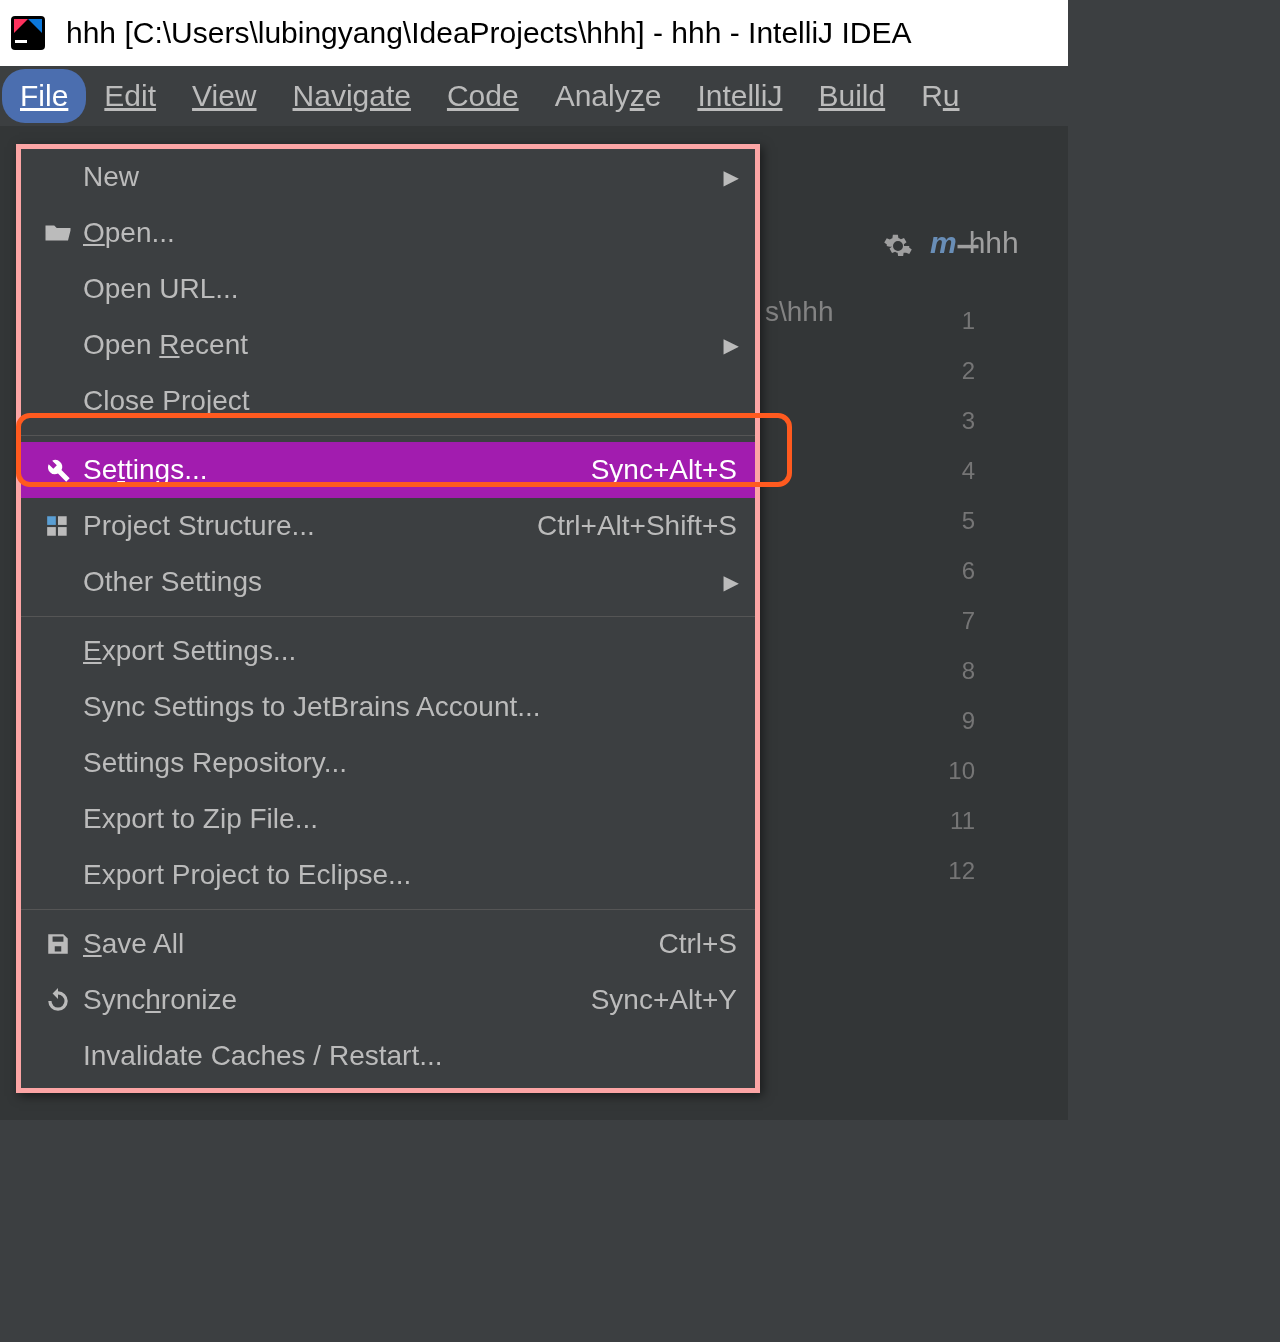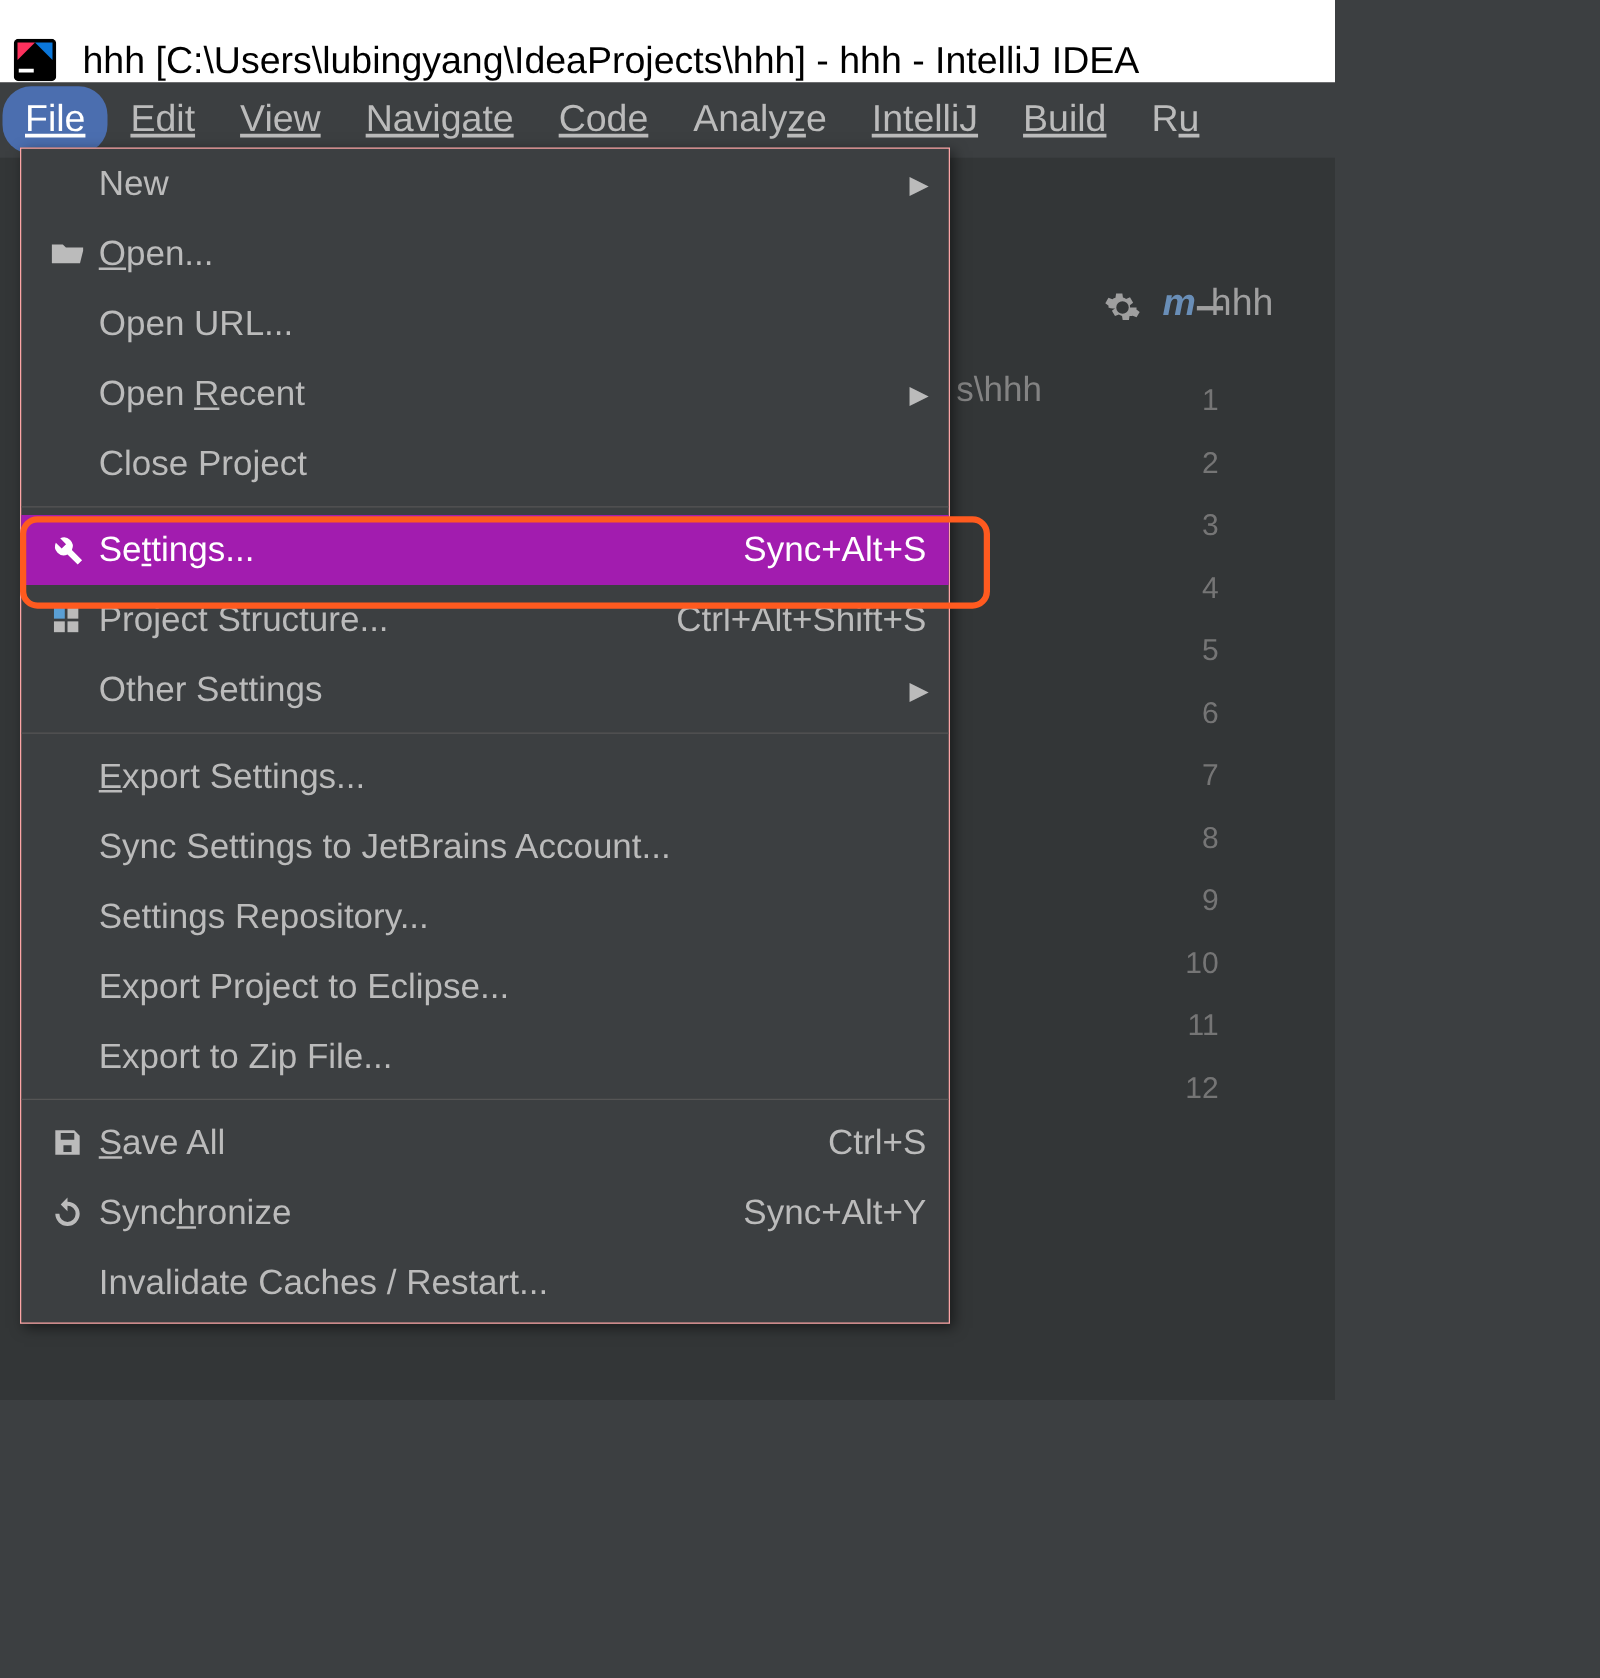--- a/index.html
+++ b/index.html
@@ -10,21 +10,21 @@
     width:1068px;
     height:1120px;
     overflow:hidden;
     position:relative;
   }
   
   .titlebar {
     background:#ffffff;
     height:66px;
     display:flex;
-    align-items:flex-end;
+    align-items:center;
     padding:0 10px;
     color:#000;
     font-size:30px;
     position:relative;
     z-index:1;
   }
   .ij-logo {
     width:36px;height:36px;
     margin-right:20px;
     display:flex;align-items:center;justify-content:center;
@@ -94,25 +94,25 @@
     flex-direction:column;
     font-size:24px;
     color:#8a8a8a;
     text-align:right;
     width:40px;
   }
   .gutter div { height:50px; line-height:50px;}
   
   .dropdown {
     position:absolute;
-    top:118px;
+    top:144px;
     left:16px;
     width:744px;
     background:#3c3f41;
-    border:1px solid #fca5a5;
+    border:5px solid #fca5a5;
     box-shadow:3px 3px 10px rgba(0,0,0,0.5);
     z-index:100;
     padding-bottom:4px;
   }
   .ddrow {
     display:flex;
     align-items:center;
     height:56px;
     padding:0 12px 0 12px;
     font-size:28px;
@@ -276,25 +276,25 @@
   <div class="ddrow">
     <span class="iconcell"></span>
     <span class="label">Sync Settings to JetBrains Account...</span>
   </div>
   <div class="ddrow">
     <span class="iconcell"></span>
     <span class="label">Settings Repository...</span>
   </div>
   <div class="ddrow">
     <span class="iconcell"></span>
+    <span class="label">Export to Zip File...</span>
+  </div>
+  <div class="ddrow">
+    <span class="iconcell"></span>
     <span class="label">Export Project to Eclipse...</span>
-  </div>
-  <div class="ddrow">
-    <span class="iconcell"></span>
-    <span class="label">Export to Zip File...</span>
   </div>
   <div class="separator"></div>
   <div class="ddrow">
     <span class="iconcell">
       <svg width="26" height="26" viewBox="0 0 24 24" fill="#bbbbbb">
           <path d="M3 3h14l4 4v14H3V3zm4 2v5h10V5H7zm2 14h6v-5H9v5z"></path>
         </svg>
     </span>
     <span class="label"><span class="ul">S</span>ave All</span>
     <span class="shortcut">Ctrl+S</span>

